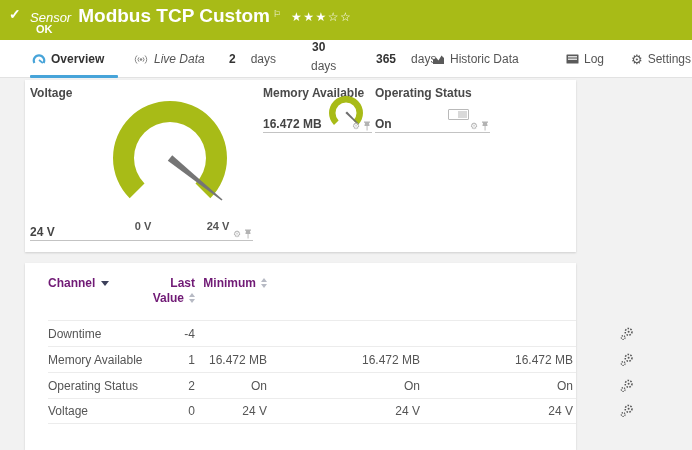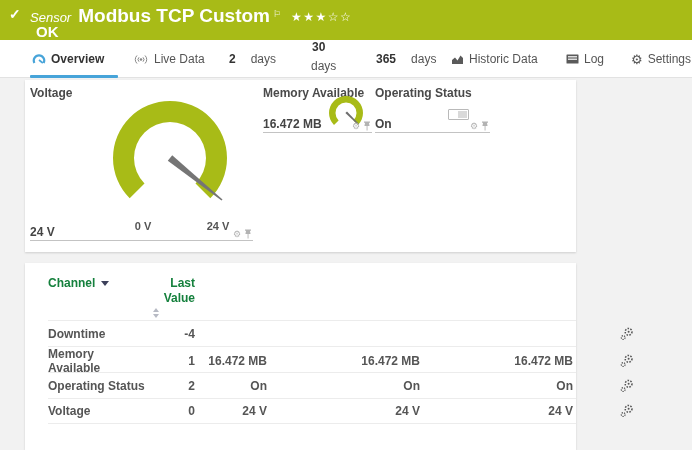--- a/index.html
+++ b/index.html
@@ -14,45 +14,45 @@
   .topbar {
     position: absolute; left: 0; top: 0; width: 692px; height: 40px;
     background: #a8bb17; color: #fff;
   }
   .check { position: absolute; left: 9px; top: 6px; font-size: 14px; font-weight: bold; }
   .title-row { position: absolute; left: 30px; top: 5px; display: flex; align-items: baseline; }
   .kind { font-style: italic; font-size: 13px; margin-right: 7px; }
   .sensor-title { font-size: 19px; font-weight: bold; }
   .flag { font-size: 9px; position: relative; top: -5px; margin-left: 3px; }
   .stars { font-size: 12px; letter-spacing: 1.5px; margin-left: 10px; position: relative; top: -1px; }
-  .status-ok { position: absolute; left: 36px; top: 23px; font-size: 15px; font-weight: bold; }
+  .status-ok { position: absolute; left: 36px; top: 23px; font-size: 11px; font-weight: bold; }
 
   
   .tabbar {
     position: absolute; left: 0; top: 40px; width: 692px; height: 38px;
     background: #fff; border-bottom: 1px solid #e2e2e2;
   }
   .tab {
     position: absolute; top: 0; height: 38px;
     display: flex; align-items: center; gap: 5px;
     font-size: 12px; color: #555; cursor: pointer;
   }
   .tab b { color: #333; }
   .tab .unit { margin-left: 10px; }
   .tab.active { color: #333; font-weight: bold; padding-right: 14px; }
   .tab.active::after {
     content: ""; position: absolute; left: -2px; right: 0; bottom: 0;
     height: 3px; background: #47a4d9; border-radius: 1px;
   }
   #tab-overview { left: 32px; }
-  #tab-live     { left: 133px; }
+  #tab-live     { left: 133px; font-style: italic; }
   #tab-2d       { left: 229px; }
   #tab-30d      { left: 301px; flex-direction: column; }
   #tab-365d     { left: 376px; }
-  #tab-historic { left: 451px; }
+  #tab-historic { left: 432px; }
   #tab-log      { left: 566px; justify-content: center; }
   #tab-settings { left: 631px; }
   .tab .gear-glyph { font-size: 13px; color: #555; }
 
   
   .card {
     position: absolute; left: 25px; width: 551px; background: #fff;
     box-shadow: 0 1px 2px rgba(0,0,0,0.15);
   }
   #gauge-card { top: 80px; height: 172px; }
@@ -71,23 +71,22 @@
     position: absolute; left: 423px; top: 29px; width: 21px; height: 11px;
     border: 1px solid #b9b9b9; background: #fff; border-radius: 1px;
   }
   .toggle .knob { position: absolute; right: 1px; top: 1px; bottom: 1px; width: 9px; background: #d9d9d9; }
 
   
   .table-wrap { padding-left: 23px; }
   .thead, .trow {
     display: grid;
     grid-template-columns: 100px 47px 72px 153px 153px 108px;
-    font-weight: bold;
-  }
-  .thead { height: 57px; padding-top: 13px; font-size: 12px; font-weight: bold; color: #15803d; }
+  }
+  .thead { height: 57px; padding-top: 13px; font-size: 12px; font-weight: bold; color: #701a75; }
   .thead .hcell { display: flex; justify-content: flex-end; align-items: flex-start; line-height: 1.25; }
   .thead .hcell.left { justify-content: flex-start; }
   .thead .hcell.center2 { text-align: right; display: block; }
   .trow { height: 26px; align-items: center; border-top: 1px solid #ececec; font-size: 12px; color: #555; }
   .trow:last-child { border-bottom: 1px solid #ececec; }
   .cell-r { text-align: right; }
   .cell-icon { display: flex; justify-content: center; }
   .caret-down {
     width: 0; height: 0; margin: 5px 0 0 6px;
     border-left: 4px solid transparent; border-right: 4px solid transparent;
@@ -217,27 +216,34 @@
 <div class="card" id="table-card">
   <div class="table-wrap">
 
     <div class="thead">
       <div class="hcell left">
         <span>Channel</span>
         <span class="caret-down"></span>
       </div>
       <div class="hcell center2">
         <div>Last</div>
-        <div style="display:flex; justify-content:flex-end;flex-direction:column;">
+        <div style="display:flex; justify-content:flex-end;">
           <span>Value</span>
           <span class="sort">
               <i class="up"></i>
               <i class="dn"></i>
             </span>
         </div>
+      </div>
+      <div class="hcell">
+        <span>Minimum</span>
+        <span class="sort">
+            <i class="up"></i>
+            <i class="dn"></i>
+          </span>
       </div>
       <div class="hcell"></div>
     </div>
 
     <div class="trow">
       <div>Downtime</div>
       <div class="cell-r">-4</div>
       <div class="cell-r"></div>
       <div class="cell-r"></div>
       <div class="cell-r"></div>

